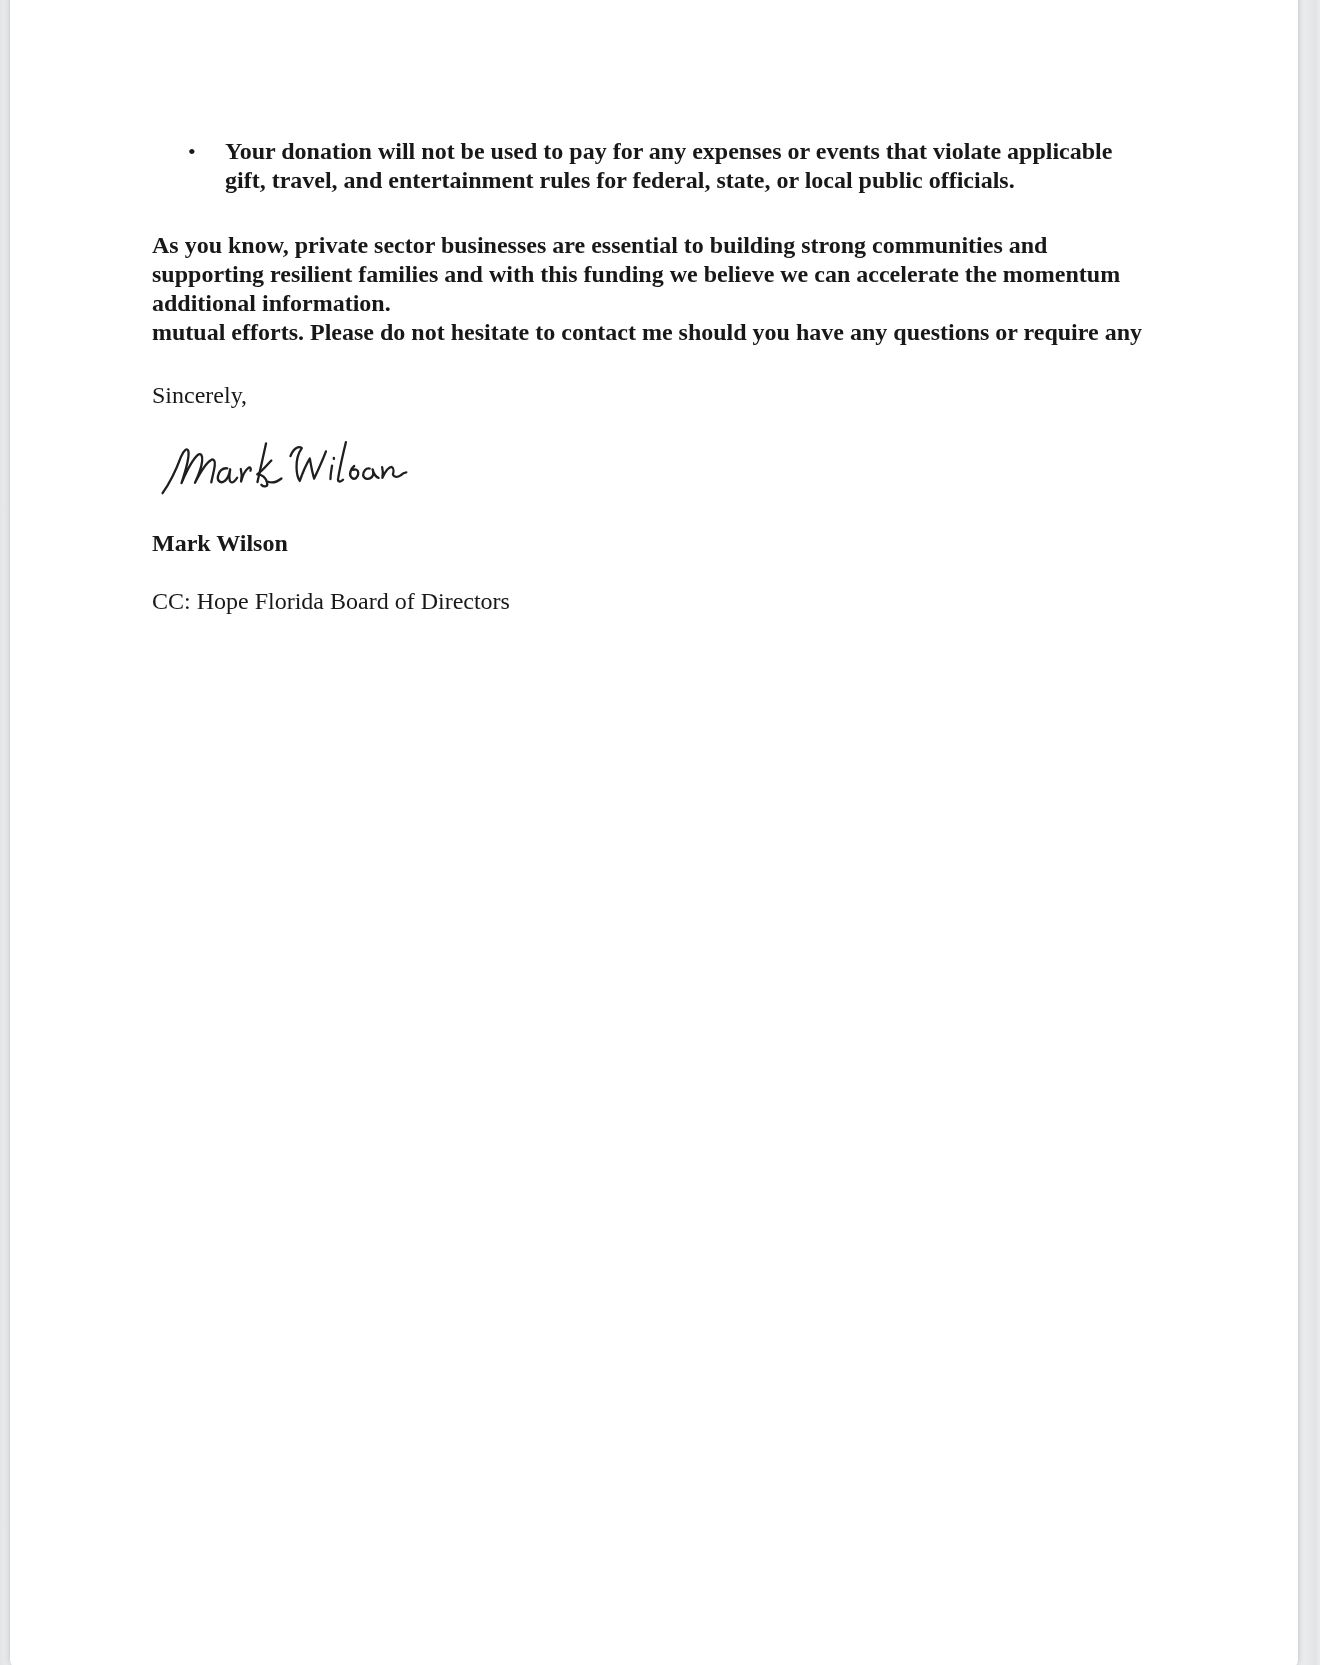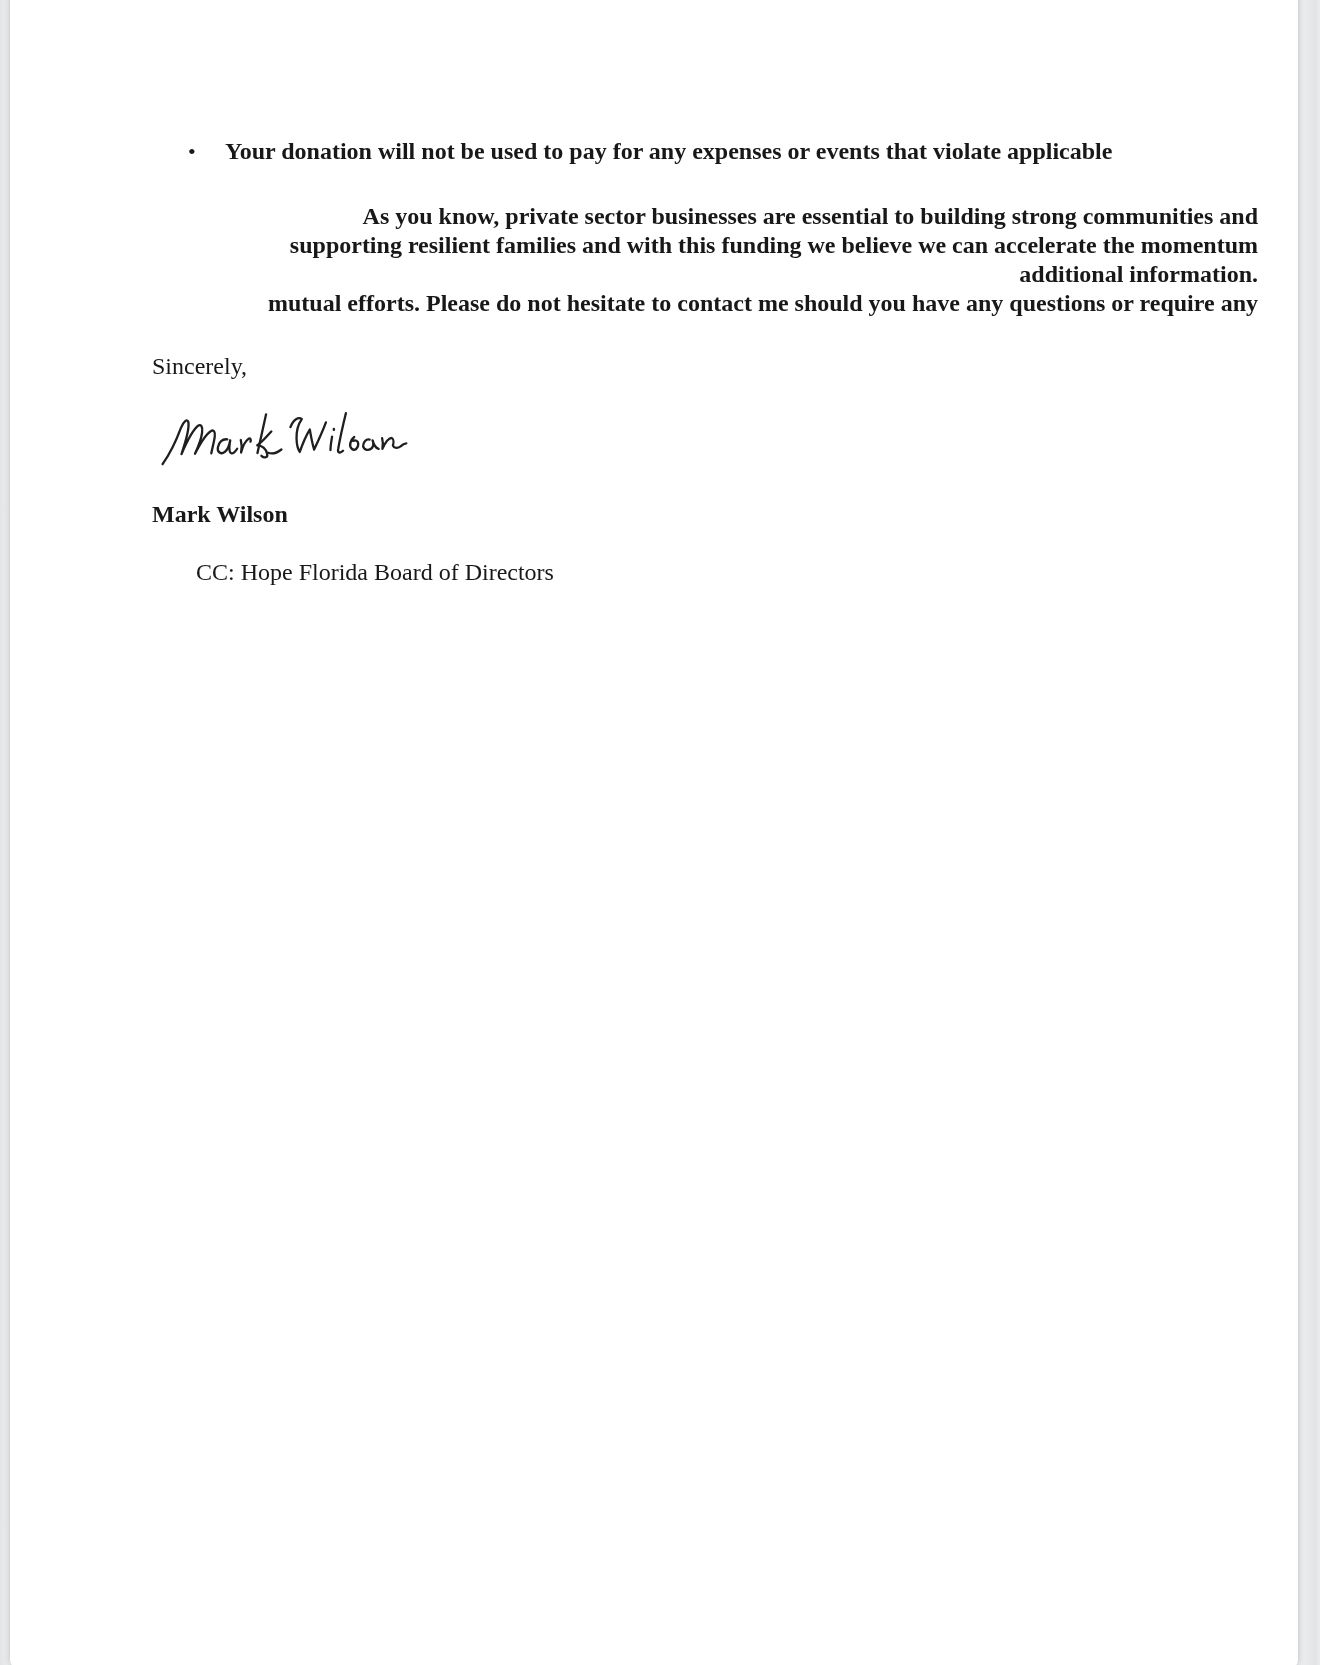--- a/index.html
+++ b/index.html
@@ -38,43 +38,44 @@
   .line { display: block; white-space: nowrap; font-weight: bold; }
   .bullet-item { display: flex; }
   .bullet-marker {
     width: 73px;
     box-sizing: border-box;
     padding-left: 36px;
     flex: 0 0 73px;
     font-size: 22px;
   }
   .bullet-lines { flex: 1 1 auto; }
-  .paragraph { margin-top: 36px; text-align: right; }
+  .paragraph { margin-top: 36px; }
   .closing { margin-top: 34px; }
   .signature-wrap {
     margin-top: 24px;
     margin-left: 6px;
     width: 250px;
     height: 62px;
   }
   .signature-wrap svg { display: block; transform: rotate(-1.5deg); }
   .signer-block { margin-top: 33px; }
-  .cc { margin-top: 29px; margin-left: 44px; }
+  .cc { margin-top: 29px; }
 </style>
 </head>
 <body>
 
 <div class="canvas">
   <div class="page">
     <div class="content">
 
       <div class="bullet-item">
         <span class="bullet-marker">•</span>
         <span class="bullet-lines">
           <span class="line">Your donation will not be used to pay for any expenses or events that violate applicable</span>
+          <span class="line">gift, travel, and entertainment rules for federal, state, or local public officials.</span>
         </span>
       </div>
 
       <div class="paragraph">
         <span class="line">As you know, private sector businesses are essential to building strong communities and</span>
         <span class="line">supporting resilient families and with this funding we believe we can accelerate the momentum</span>
         <span class="line">additional information.</span>
         <span class="line">mutual efforts. Please do not hesitate to contact me should you have any questions or require any</span>
       </div>
 

